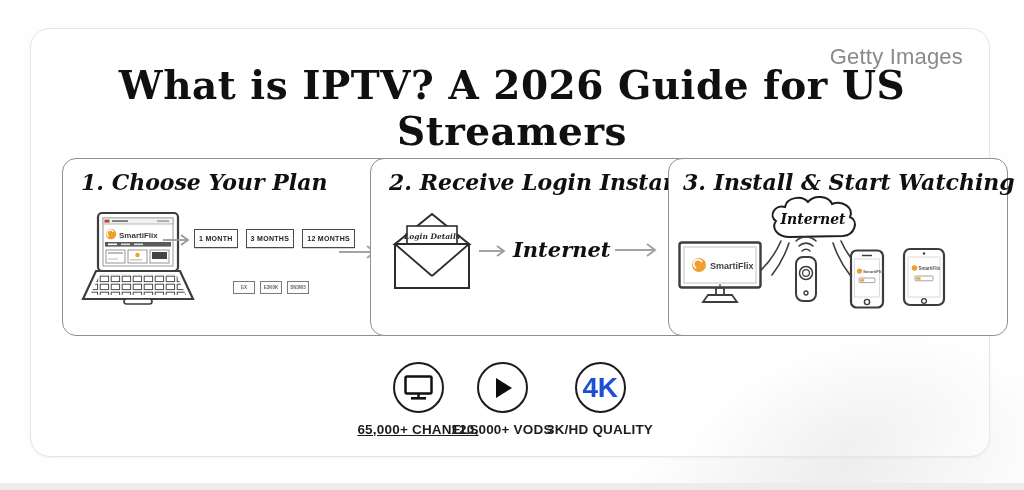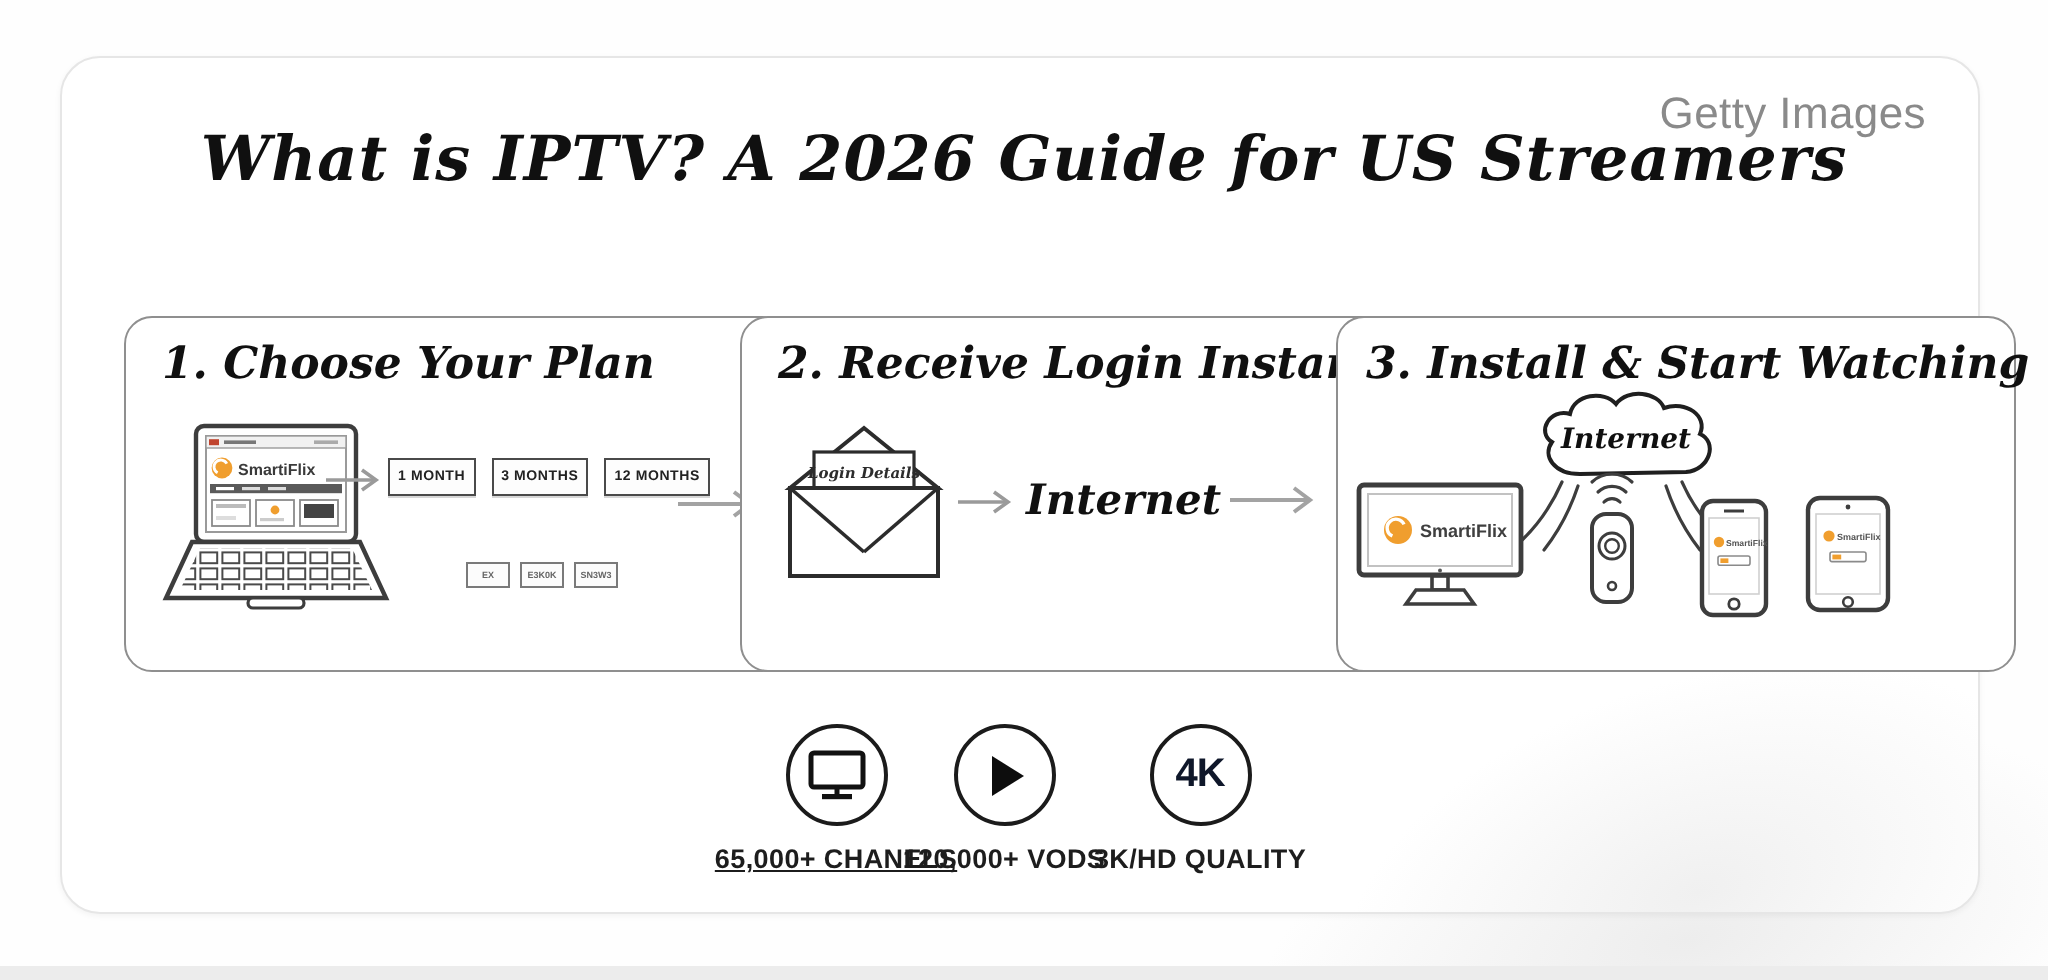--- a/index.html
+++ b/index.html
@@ -7,41 +7,41 @@
          font-family:"Liberation Sans",sans-serif;color:#1c1c1c;}
   .bottom-strip{position:absolute;left:0;right:0;bottom:0;height:7px;background:#ececec;}
   .under-swoosh{position:absolute;right:-60px;bottom:-90px;width:480px;height:220px;border-radius:50%;
          background:radial-gradient(ellipse at center,#ededed 0%,rgba(255,255,255,0) 65%);transform:rotate(-12deg);}
   .card{position:absolute;left:30px;top:28px;width:958px;height:427px;background:#fff;
         border:1px solid #e6e6e6;border-radius:20px;box-shadow:0 1px 3px rgba(0,0,0,.05);overflow:hidden;}
   .corner-swoosh{position:absolute;right:-70px;bottom:-110px;width:420px;height:240px;border-radius:50%;
         background:radial-gradient(ellipse at center,#f0f0f0 0%,rgba(255,255,255,0) 62%);transform:rotate(-18deg);}
   .watermark{position:absolute;top:44px;right:61px;font-size:22px;color:#8a8a8a;letter-spacing:.2px;}
   .title{position:absolute;left:0;right:0;top:62px;text-align:center;font-family:"DejaVu Serif",serif;
-         font-style:italic;font-weight:700;font-size:31px;letter-spacing:.5px;color:#101010;}
+         font-weight:700;font-size:39px;letter-spacing:.5px;color:#101010;}
   .panel{position:absolute;top:158px;height:176px;border:1.6px solid #8f8f8f;border-radius:14px;background:#fff;padding-left:48px;}
   .panel-1{left:62px;width:283px;}
   .panel-2{left:370px;width:275px;}
   .panel-3{left:668px;width:290px;}
   .panel-heading{position:absolute;left:18px;top:10px;font-family:"DejaVu Serif",serif;font-style:italic;
          font-weight:700;font-size:22px;white-space:nowrap;color:#101010;}
   .abs{position:absolute;}
   .plan-row{position:absolute;left:131px;top:70px;display:flex;gap:8px;}
   .plan-box{border:1.5px solid #4a4a4a;background:#fdfdfd;box-shadow:0 1px 0 #d7d7d7;
          font-size:7px;font-weight:bold;letter-spacing:.3px;color:#222;padding:5px 4px;white-space:nowrap;}
   .subplan-row{position:absolute;left:170px;top:122px;display:flex;gap:5px;}
   .subplan-box{border:1px solid #7a7a7a;background:#fcfcfc;font-size:4.5px;font-weight:bold;color:#666;
          padding:3px 2px;min-width:16px;text-align:center;white-space:nowrap;}
   .internet-word{font-family:"DejaVu Serif",serif;font-style:italic;font-weight:700;font-size:21px;color:#101010;}
   .feature{position:absolute;top:362px;width:124px;text-align:center;}
   .f1{left:356px;text-decoration:underline;} .f2{left:440px;} .f3{left:538px;}
   .feature-circle{width:47px;height:47px;border:2.6px solid #1b1b1b;border-radius:50%;margin:0 auto;
          display:flex;align-items:center;justify-content:center;background:#fff;}
   .feature-label{margin-top:9px;font-size:13.5px;font-weight:bold;color:#1d1d1d;letter-spacing:.2px;white-space:nowrap;}
-  .badge-4k{font-size:20px;font-weight:bold;color:#0f172a;letter-spacing:-0.5px;font-family:"Liberation Sans",sans-serif;}
+  .badge-4k{font-size:28px;font-weight:bold;color:#1d4ed8;letter-spacing:-0.5px;font-family:"Liberation Sans",sans-serif;}
   svg{display:block;}
 </style>
 </head>
 <body>
 
 <div class="stage">
   <div class="under-swoosh"></div>
   <div class="bottom-strip"></div>
 
   <div class="card">

